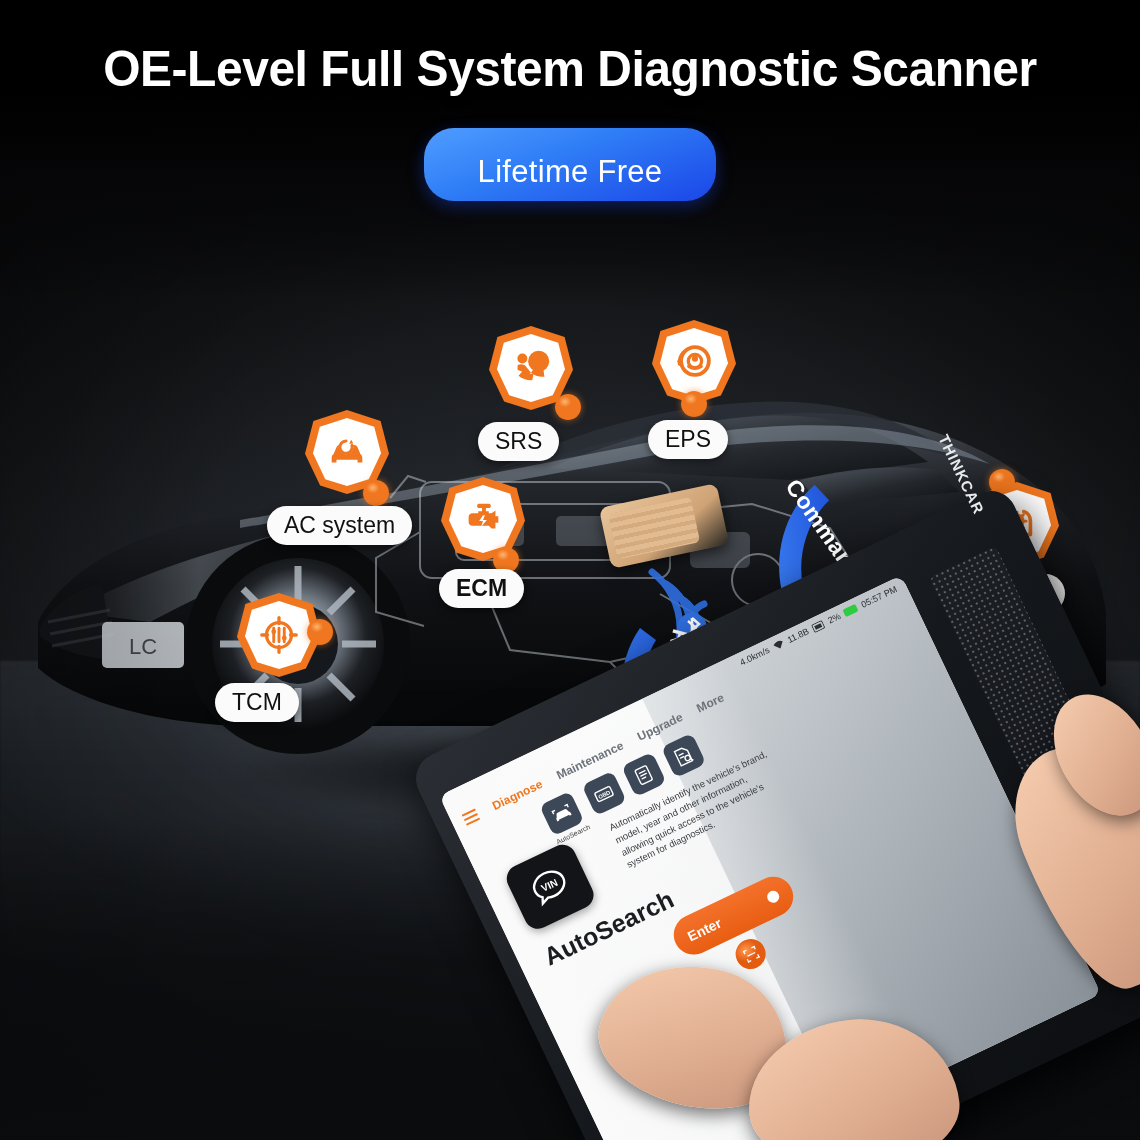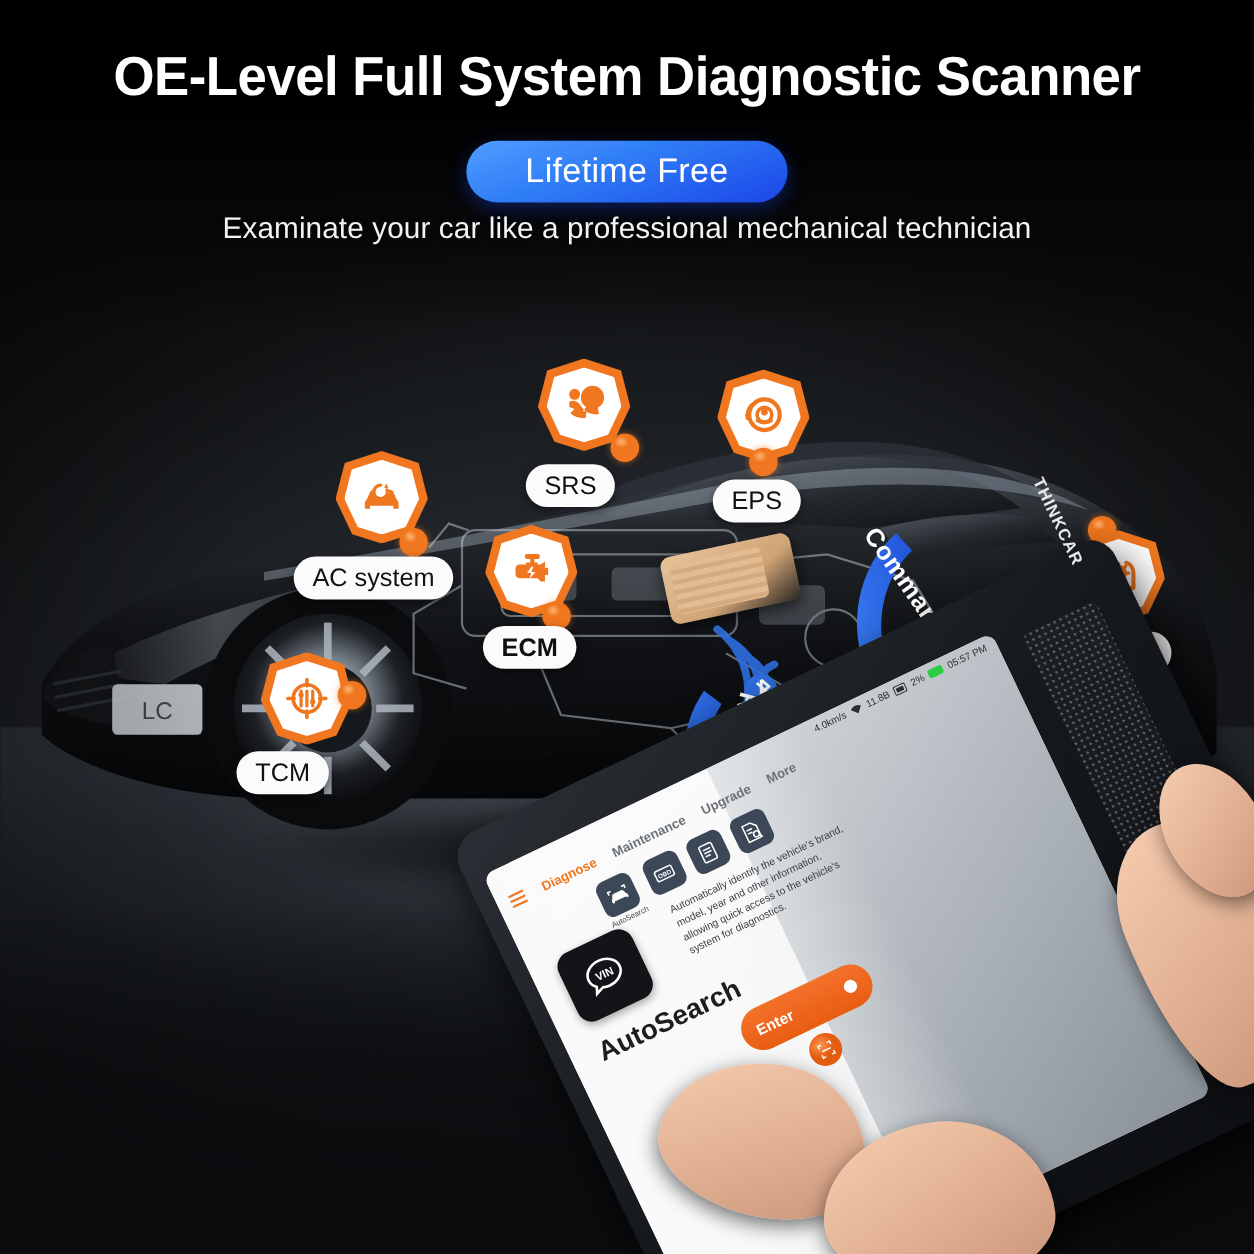--- a/index.html
+++ b/index.html
@@ -30,21 +30,21 @@
   .car-body svg{width:100%;height:100%;display:block;}
   .xray{position:absolute;left:330px;top:120px;width:620px;height:330px;opacity:.62;}
   .xray svg{width:100%;height:100%;display:block;}
 
   
   .headline{position:absolute;left:0;right:0;top:44px;text-align:center;
       font-size:50px;line-height:1;font-weight:bold;color:#fff;letter-spacing:-0.5px;
       font-family:"Liberation Sans",sans-serif;
       transform:scaleX(.96);text-shadow:0 2px 10px rgba(0,0,0,.9);}
   .badge-wrap{position:absolute;left:0;right:0;top:128px;text-align:center;}
-  .pill-free{display:inline-block;padding:10px 54px 12px;border-radius:30px;
+  .pill-free{display:inline-block;padding:27px 54px 12px;border-radius:30px;
       background:linear-gradient(160deg,#4f9dff 0%,#2f7df6 42%,#1b46e8 100%);
       color:#fff;font-size:31px;line-height:1.1;letter-spacing:.3px;
       box-shadow:0 5px 16px rgba(20,60,200,.45);}
   .subtitle{position:absolute;left:0;right:0;top:192px;text-align:center;
       color:#f2f3f5;font-size:27px;letter-spacing:.1px;text-shadow:0 2px 7px rgba(0,0,0,.85);}
 
   
   .hotspot{position:absolute;}
   .hexframe{position:relative;width:84px;height:84px;
       clip-path:polygon(50% 0%,90% 13%,100% 52%,82% 90%,50% 100%,18% 90%,0% 52%,10% 13%);
@@ -245,21 +245,20 @@
   </div>
 
   <div class="vignette"></div>
   <div class="top-fade"></div>
   <div class="bottom-fade"></div>
 
   <div class="headline">OE-Level Full System Diagnostic Scanner</div>
   <div class="badge-wrap">
     <span class="pill-free">Lifetime Free</span>
   </div>
-  <div class="subtitle">Examinate your car like a professional mechanical technician</div>
 
 
   <div class="hotspot" style="left:305px;top:410px;text-decoration:underline;">
     <div class="hexframe">
       <div class="hexinner">
         <svg class="hex-ico" viewBox="0 0 48 48">
           <path d="M8 30c0-2 1-3 2-4l3-7c.6-1.4 2-2.3 3.5-2.3h15c1.5 0 2.9.9 3.5 2.3l3 7c1 1 2 2 2 4v5h-5v-3H13v3H8z" fill="#f0771f"></path>
           <circle cx="23" cy="19" r="7.6" fill="#fff"></circle>
           <path d="M23 12.6a6.4 6.4 0 1 0 6.1 4.5" fill="none" stroke="#f0771f" stroke-width="3.1" stroke-linecap="round"></path>
           <path d="M28.4 11.2l2.2 3.8-4.3.3z" fill="#f0771f"></path>
@@ -279,21 +278,21 @@
           <path d="M11 32c4 3.4 9 5 14.5 4.6l1-6.6c-4.4.4-8.4-.6-11.4-2.6z" fill="#f0771f"></path>
           <circle cx="32" cy="17" r="11" fill="#f0771f"></circle>
           <path d="M24 29c4 3.4 9 4.6 14 4l-1-7c-3.6.4-7-.4-9.6-2z" fill="#f0771f"></path>
         </svg>
       </div>
     </div>
     <div class="pin" style="right:-8px;bottom:-10px;"></div>
     <div class="lbl" style="left:-11px;top:96px;">SRS</div>
   </div>
 
-  <div class="hotspot" style="left:652px;top:336px;text-align:center;">
+  <div class="hotspot" style="left:652px;top:320px;text-align:center;">
     <div class="hexframe">
       <div class="hexinner">
         <svg class="hex-ico" viewBox="0 0 48 48">
           <circle cx="25" cy="23" r="14.5" fill="none" stroke="#f0771f" stroke-width="4"></circle>
           <circle cx="25" cy="23" r="7" fill="none" stroke="#f0771f" stroke-width="3.4"></circle>
           <circle cx="25" cy="20.5" r="3.2" fill="#f0771f"></circle>
           <path d="M18.5 28.5c3.8 2.6 9 2.6 13 0" stroke="#f0771f" stroke-width="3.4" fill="none" stroke-linecap="round"></path>
           <path d="M9 26a16 16 0 0 1 4-12" fill="none" stroke="#f0771f" stroke-width="4" stroke-linecap="round"></path>
           <path d="M6.2 22.6L12.6 23l-3.2 5.4z" fill="#f0771f"></path>
         </svg>

